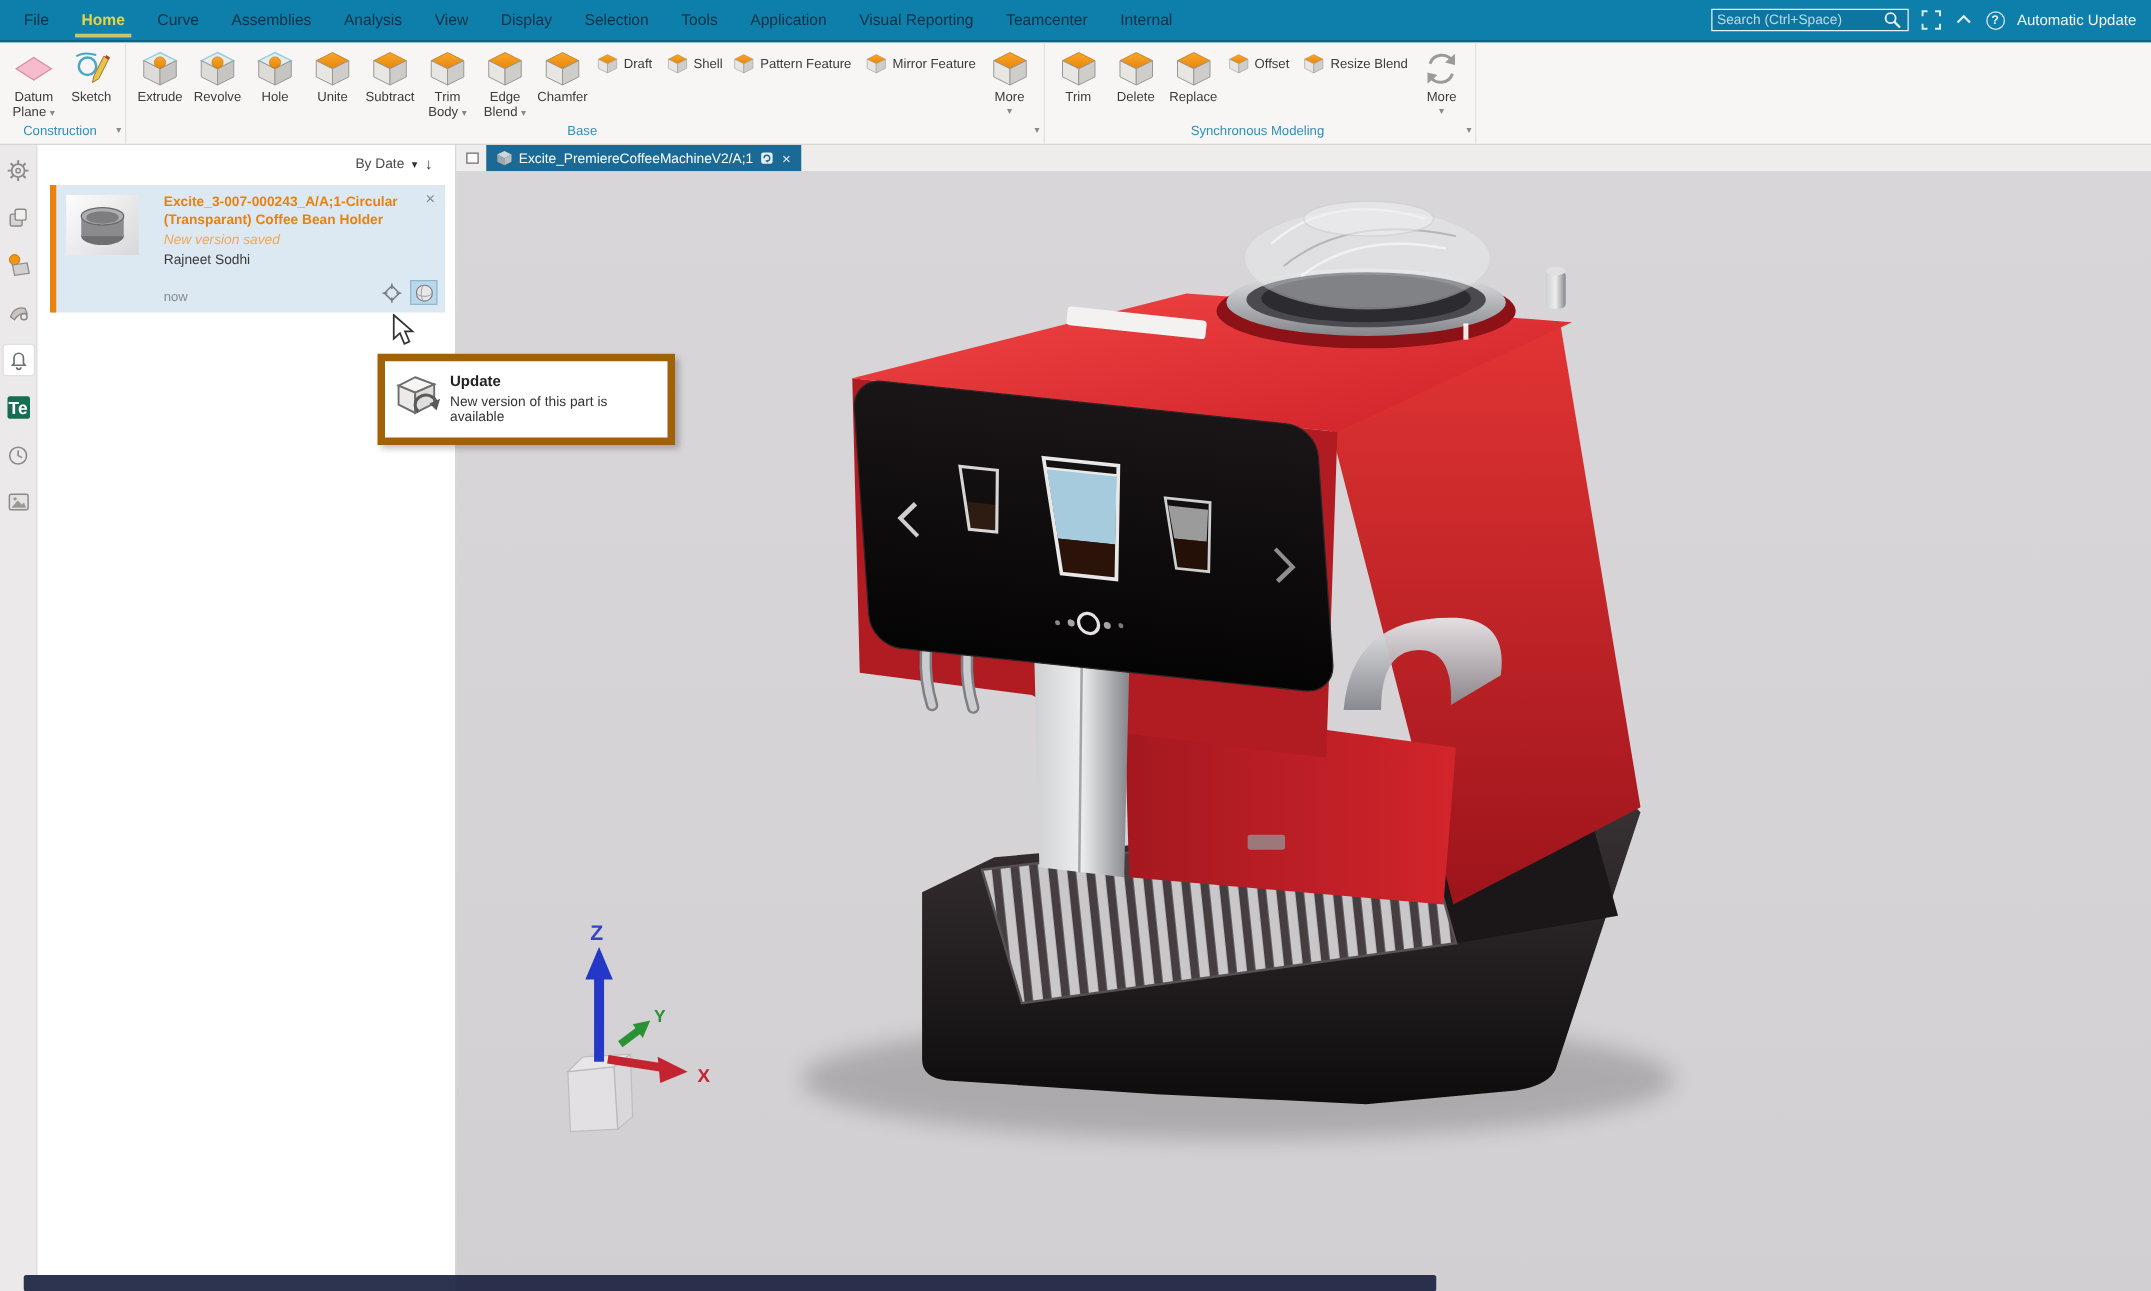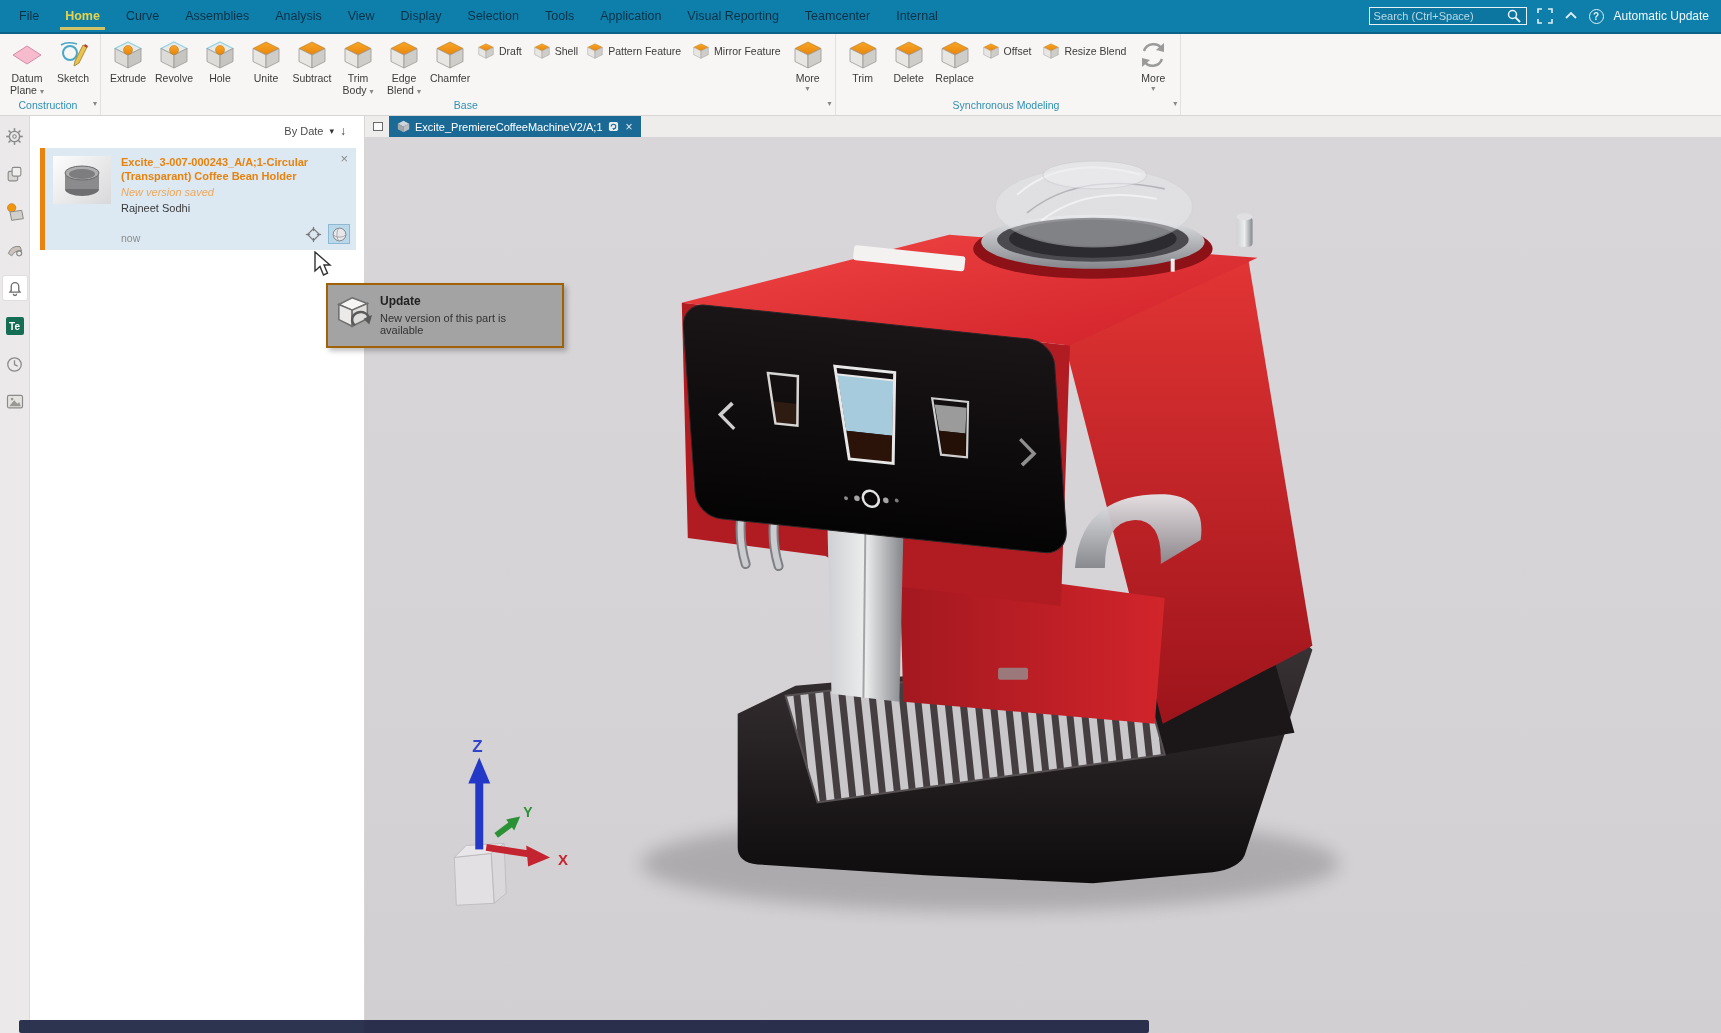--- a/index.html
+++ b/index.html
@@ -45,34 +45,34 @@
   .rbtn.sm .lbl { font-size:10.5px; color:#3d3b39; white-space:nowrap; }
   .caret { color:#8a8886; font-size:8px; line-height:8px; }
 
   
   .content { display:flex; height:919px; }
   .activitybar { width:30px; background:#ebe9e9; border-right:1px solid #dcdada;
     display:flex; flex-direction:column; align-items:center; padding-top:8px; gap:14px; }
   .abicon { width:24px; height:24px; display:flex; align-items:center; justify-content:center;
     border-radius:2px; }
   .abicon.active { background:#ffffff; box-shadow:0 0 0 1px #e0dede; }
-  .tebadge { width:18px; height:18px; background:#156e54; color:#fff; font-size:10px;
+  .tebadge { width:18px; height:18px; background:#156e54; color:#fff; font-size:14px;
     font-weight:bold; display:flex; align-items:center; justify-content:center; border-radius:2px; }
 
   
   .panel { width:335px; background:#ffffff; border-right:1px solid #d8d6d4; position:relative; }
   .phead { display:flex; align-items:center; height:24px; padding:2px 8px 0 8px; }
   .phead .ptitle { font-size:11.5px; color:#3a3a3a; margin-left:6px; flex:1; }
   .popout { width:9px; height:9px; border:1.2px solid #555; margin-right:2px; }
   .sortrow { display:flex; justify-content:flex-end; align-items:center; gap:6px;
     padding:8px 18px 6px 0; font-size:11px; color:#4a4a4a; }
   .sortrow .scaret { color:#333; font-size:9px; }
   .sortrow .sarrow { color:#333; font-size:12px; }
   .card { margin:4px 8px 0 10px; background:#dce9f2; border-left:5px solid #e8830e;
-    display:flex; padding:8px 6px 6px 8px; position:relative; min-height:96px; }
+    display:flex; padding:8px 6px 6px 8px; position:relative; min-height:96px;gap:10px; }
   .thumb { width:58px; height:48px; background:linear-gradient(135deg,#fdfdfd,#d8d8da);
     flex:none; margin-right:10px; }
   .cbody { flex:1; font-size:11px; }
   .ctitle { color:#e8820f; font-weight:bold; line-height:13.5px; padding-right:14px; }
   .cstatus { color:#f0a75a; margin-top:3px;font-style:italic; }
   .cauthor { color:#3a3a3a; margin-top:4px; }
   .cfoot { display:flex; align-items:flex-end; justify-content:space-between; margin-top:10px; }
   .ctime { color:#8c8c8c; font-size:10.5px; }
   .cicons { display:flex; gap:6px; align-items:center; }
   .updbox { width:22px; height:20px; background:#b9d8ea; border:1px solid #8fb9d2;
@@ -86,22 +86,22 @@
     padding-left:8px; }
   .wicon { width:10px; height:9px; border:1.2px solid #6b6b6b; background:#fbfbfb; }
   .tab { height:21px; background:#1b6a96; color:#fff; display:flex; align-items:center;
     gap:5px; padding:0 8px; font-size:11px; white-space:nowrap; }
   .tab .tclose { color:#e8eef2; font-size:12px; margin-left:2px; }
   .viewport { flex:1; position:relative;
     background:linear-gradient(180deg,#d9d6d9 0%,#d6d3d6 60%,#d2cfd2 100%); overflow:hidden; }
   .scene { position:absolute; inset:0; width:100%; height:100%; }
 
   
-  .tooltip { position:absolute; left:326px; top:283px; width:238px; background:#a3a3a3;
-    border:2px solid #a16207; box-shadow:3px 3px 5px rgba(0,0,0,.25); padding:9px 10px 10px 52px;
+  .tooltip { position:absolute; left:302px; top:283px; width:238px; background:#ffffff;
+    border:6px solid #a16207; box-shadow:3px 3px 5px rgba(0,0,0,.25); padding:9px 10px 10px 52px;
     z-index:40; }
   .tticon { position:absolute; left:8px; top:9px; }
   .tttitle { font-size:12px; font-weight:bold; color:#222; }
   .tttext { font-size:11px; color:#333; margin-top:4px; }
   .cursor { position:absolute; left:313px; top:251px; z-index:60; }
   .timeline { position:absolute; left:19px; bottom:0; width:1130px; height:13px;
     background:#1b2340; opacity:.92; border-radius:2px; z-index:70; }
 </style>
 </head>
 <body>

